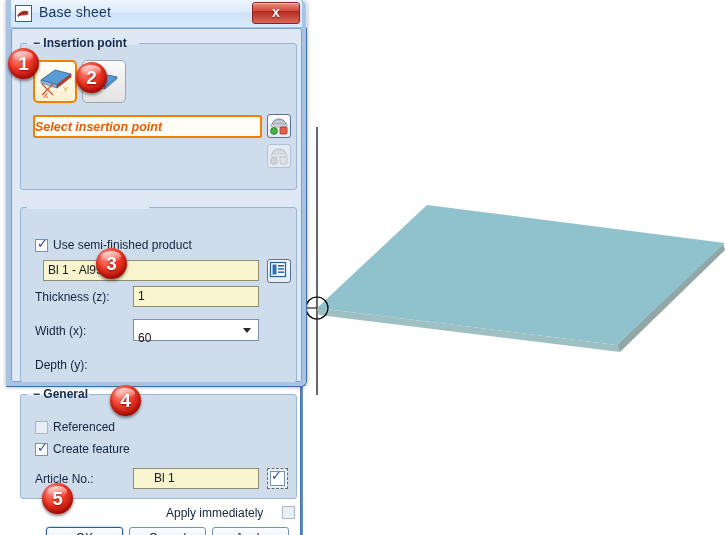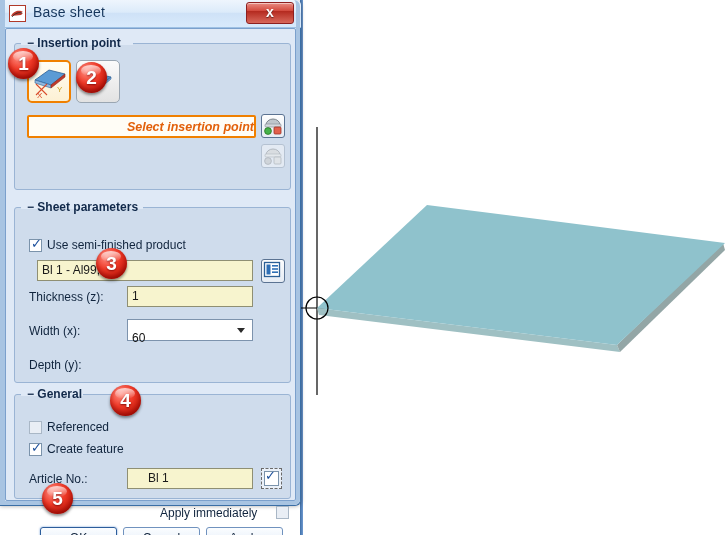--- a/index.html
+++ b/index.html
@@ -17,21 +17,21 @@
     background:#ffffff;overflow:hidden;
   }
   #viewport .vp-left-edge{
     position:absolute;left:0;top:0;width:3px;height:535px;
     background:linear-gradient(to right,#3f6fa8,#6f9ad0);
   }
   #viewport svg{position:absolute;left:0;top:0;}
 
   
   #dialog{
-    position:absolute;left:0;top:0;width:301px;height:506px;
+    position:absolute;left:6px;top:0;width:301px;height:387px;
     box-sizing:border-box;
     border:1px solid #3a6ea5;
     border-left:none;
     border-top:none;
     background:#d6e3f3;
     border-radius:0 6px 6px 0;
     box-shadow:0 0 4px rgba(0,0,0,.35);
   }
   
   #dialog .frame-outer{
@@ -124,21 +124,21 @@
   .icon-btn.selected{
     border:2px solid #f08000;
     background:linear-gradient(to bottom,#fffdf4,#fdf1d4);
   }
 
   
   .selectbar{
     position:absolute;height:23px;
     box-sizing:border-box;border-radius:2px;
     font-style:italic;font-weight:bold;font-size:12.5px;
-    text-align:right;line-height:21px;
+    text-align:left;line-height:21px;
     cursor:pointer;
   }
   .selectbar.active{
     border:2px solid #f08000;
     background:#fffdf6;
     color:#e2600a;
   }
   .selectbar.disabled{
     border:1px solid #b9c6d6;
     background:#dde6f1;
@@ -329,23 +329,20 @@
           <path d="M4,10 a7,6 0 0 1 14,0" fill="#d9dde1" stroke="#b2b9c0" stroke-width="1"></path>
           <rect x="3" y="9" width="16" height="3" rx="1" fill="#e4e8ec" stroke="#b8bfc6" stroke-width="0.7"></rect>
           <circle cx="6" cy="16" r="3.4" fill="#cfd4d9" stroke="#aeb5bc" stroke-width="0.8"></circle>
           <rect x="12" y="12" width="7" height="7" rx="1" fill="#dfe3e7" stroke="#b4bbc2" stroke-width="0.8"></rect>
         </svg>
       </div>
     </div>
 
     <div class="groupbox" id="gb-sheet">
       <div class="gb-titlebar-mask" style="width:122px;"></div>
-      <div class="gb-title">
-        <span style="font-weight:bold;">−&nbsp;</span><span>Sheet parameters</span>
-      </div>
 
       <div class="cbrow" style="left:14px;top:30px;">
         <span class="cbox">
             <span class="tick">✓</span>
           </span>
         <span class="cblabel">Use semi-finished product</span>
       </div>
 
       <div class="txt" style="left:22px;top:52px;width:216px;">
         <span>Bl 1 - Al99,0</span>

